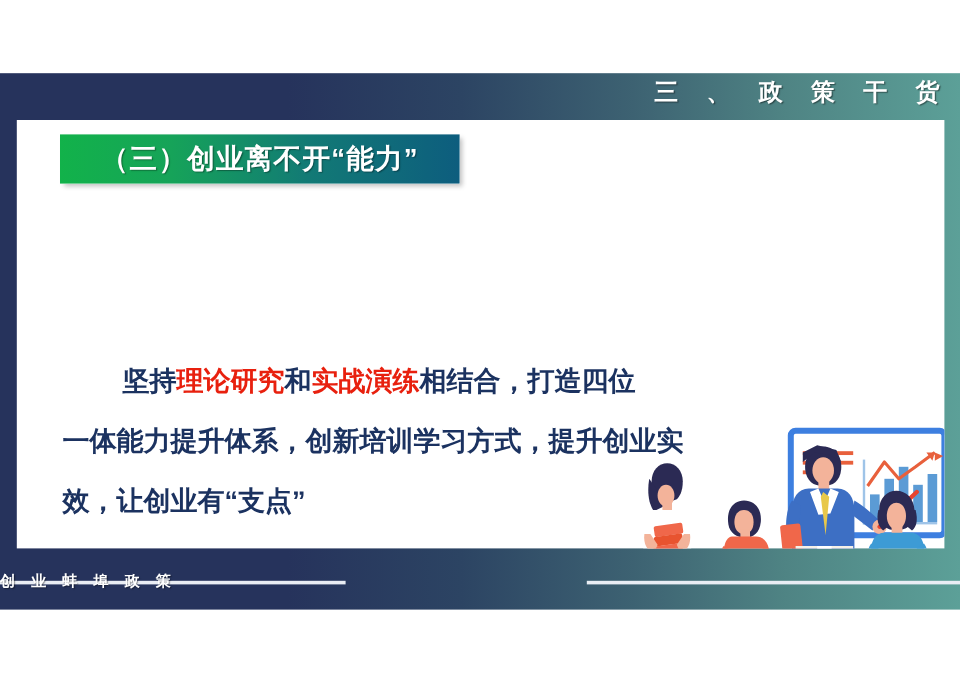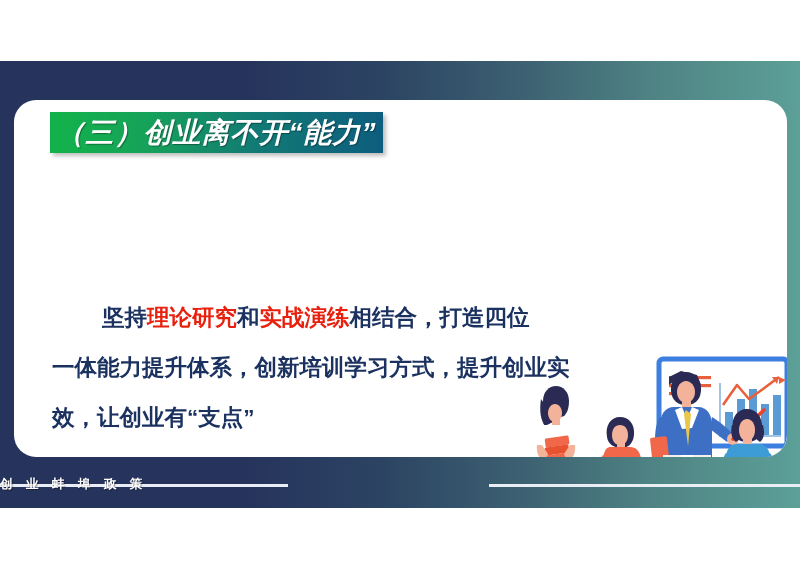--- a/index.html
+++ b/index.html
@@ -67,44 +67,42 @@
         #5ca098 100%);
   }
   #panel {
     position: absolute;
     left: 14px;
     top: 100px;
     width: 773px;
     height: 357px;
     background: #ffffff;
     overflow: hidden;
-    border-radius: 22px;
   }
 
   
   #section-badge {
     position: absolute;
     left: 50px;
     top: 112px;
     width: 333px;
     height: 41px;
     background: linear-gradient(90deg, #12b24a 0%, #16a359 28%, #127a75 62%, #0d5d7e 100%);
     box-shadow: 3px 3px 4px rgba(0,0,0,0.25);
     display: flex;
     align-items: center;
     justify-content: center;
   }
   #section-badge-label {
     color: #ffffff;
-    font-size: 28px;
+    font-size: 23px;
     font-weight: bold;
     letter-spacing: 1px;
     text-shadow: 1px 1px 1px rgba(0,0,0,0.35);
     white-space: nowrap;
-    font-style: italic;
   }
 
   
   #body-copy {
     position: absolute;
     left: 38px;
     top: 193px;
     width: 580px;
     font-size: 22.5px;
     font-weight: bold;
@@ -156,20 +154,21 @@
     letter-spacing: 5px;
     text-shadow: 1px 1px 1px rgba(0,0,0,0.4);
   }
 </style>
 </head>
 <body>
 
 <div id="slide">
 
   <div id="header-band"></div>
+  <div id="header-title">三 、 政 策 干 货</div>
 
   <div id="panel-shell"></div>
 
   <div id="panel">
 
     <div id="illustration">
       <svg viewBox="0 0 292 202" width="292" height="202" xmlns="http://www.w3.org/2000/svg">
 
         <g>
           <rect x="148" y="4" width="128" height="87" rx="4" fill="#ffffff" stroke="#3d7fe0" stroke-width="5"></rect>

